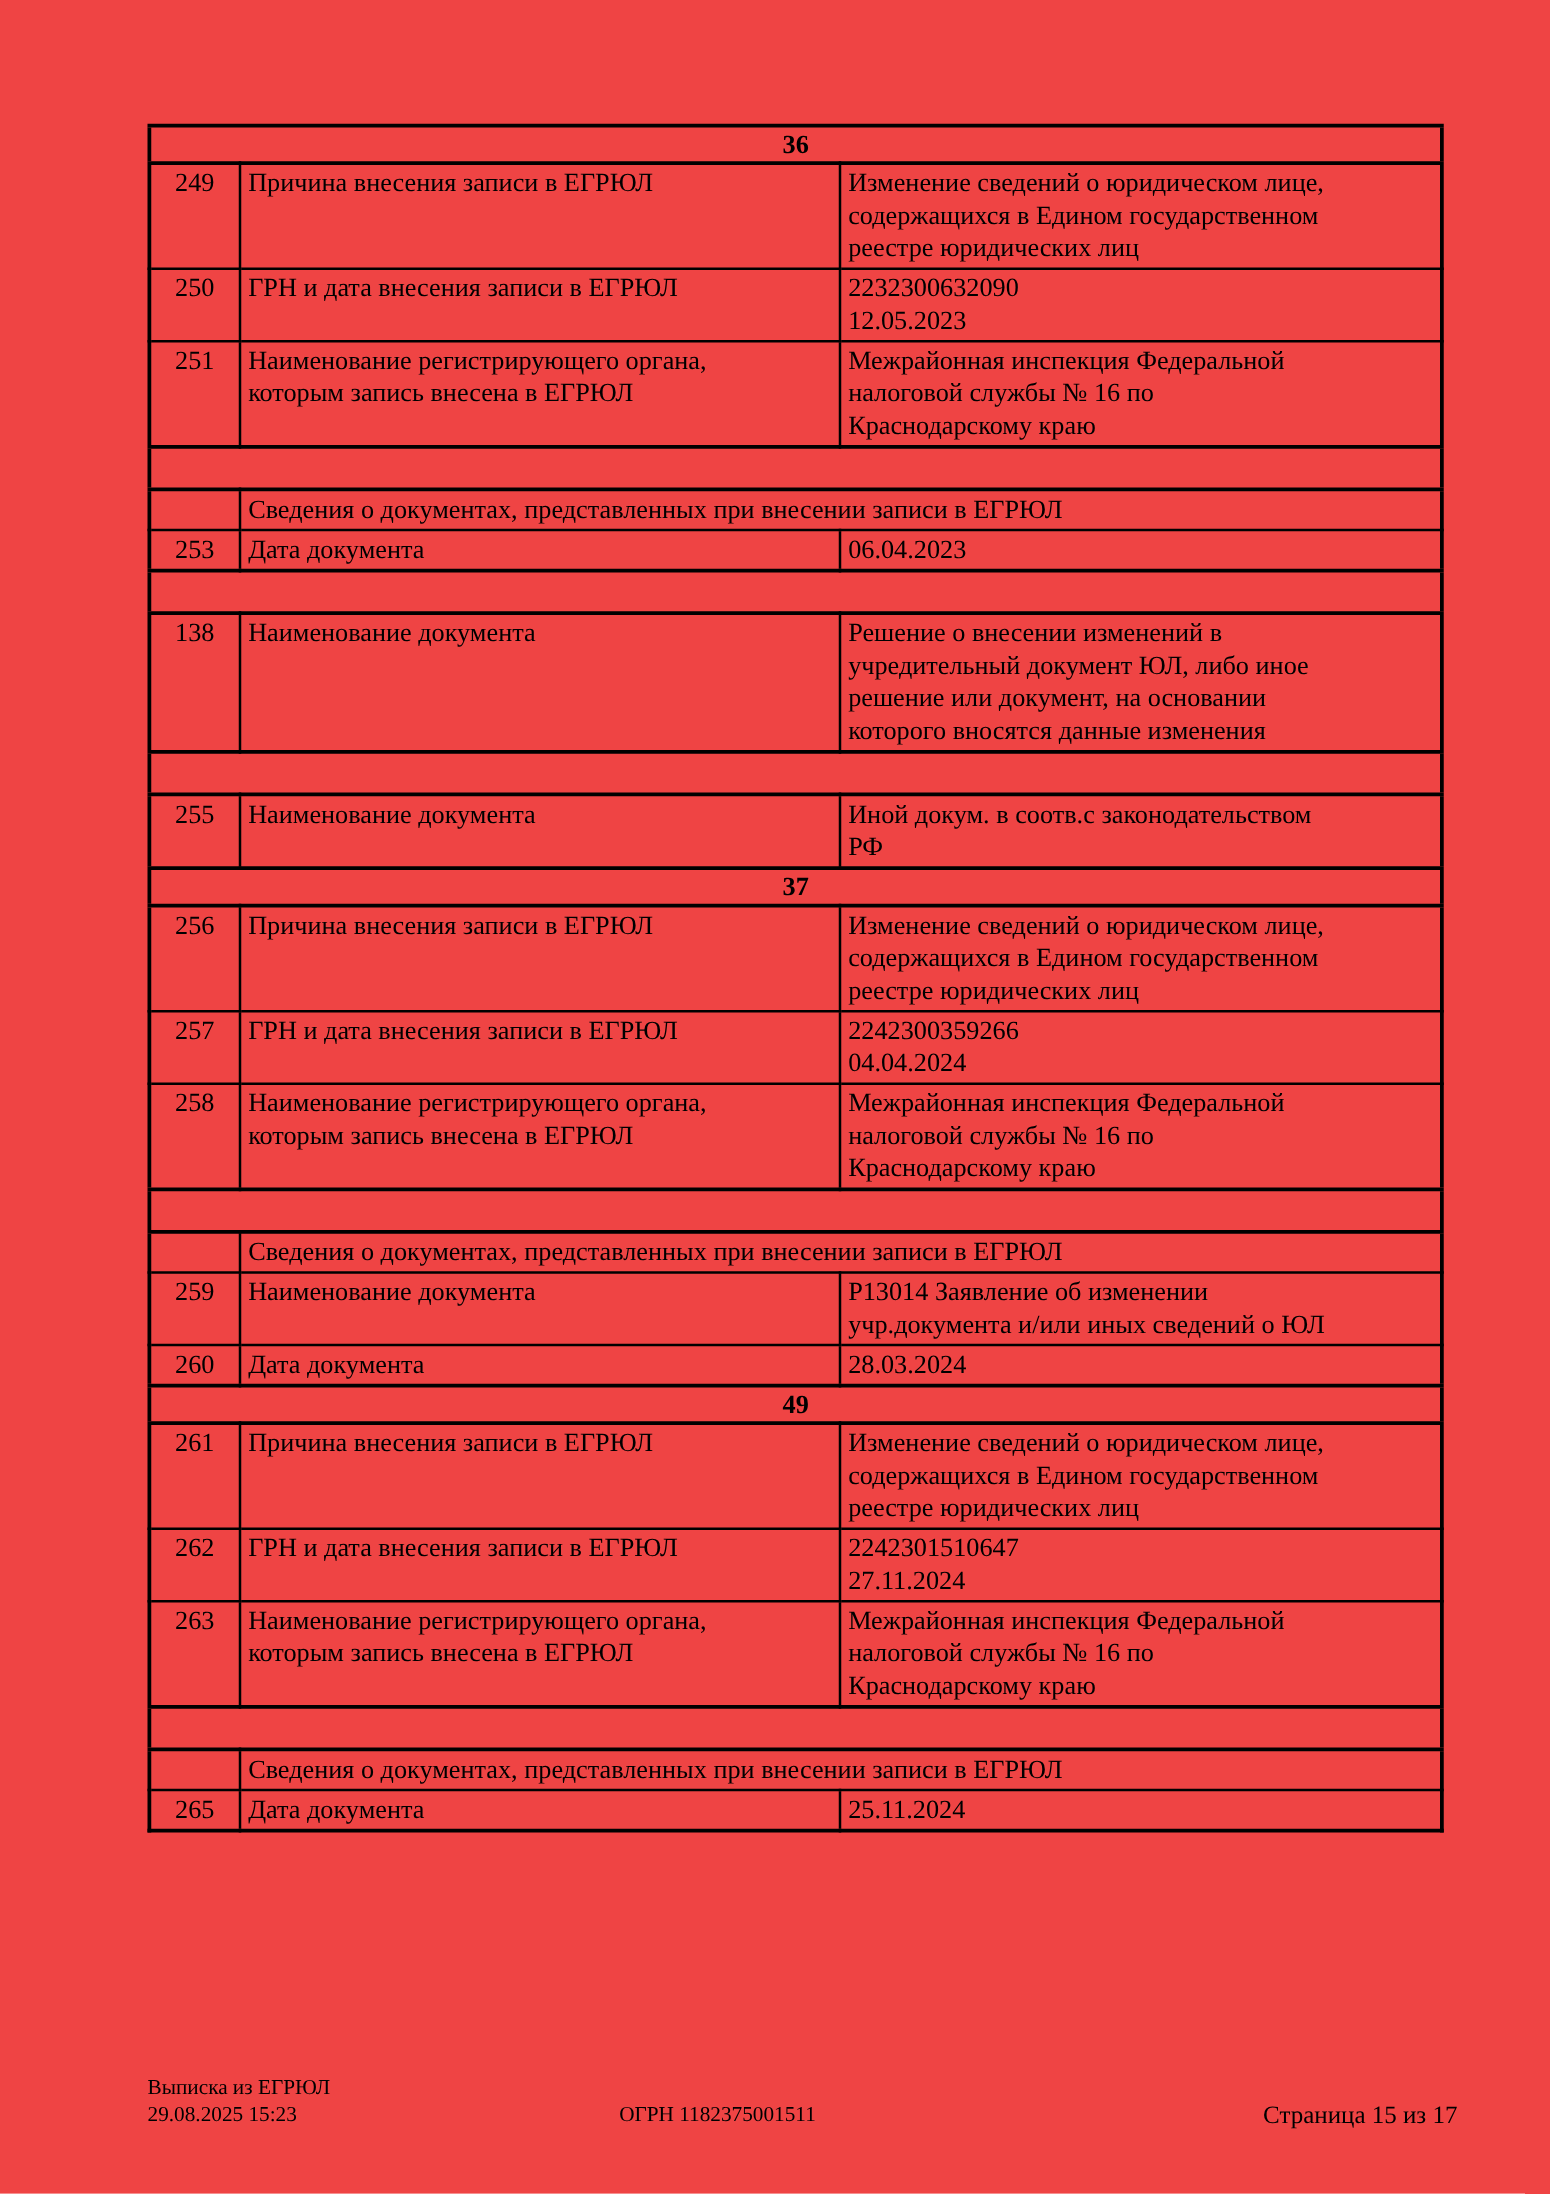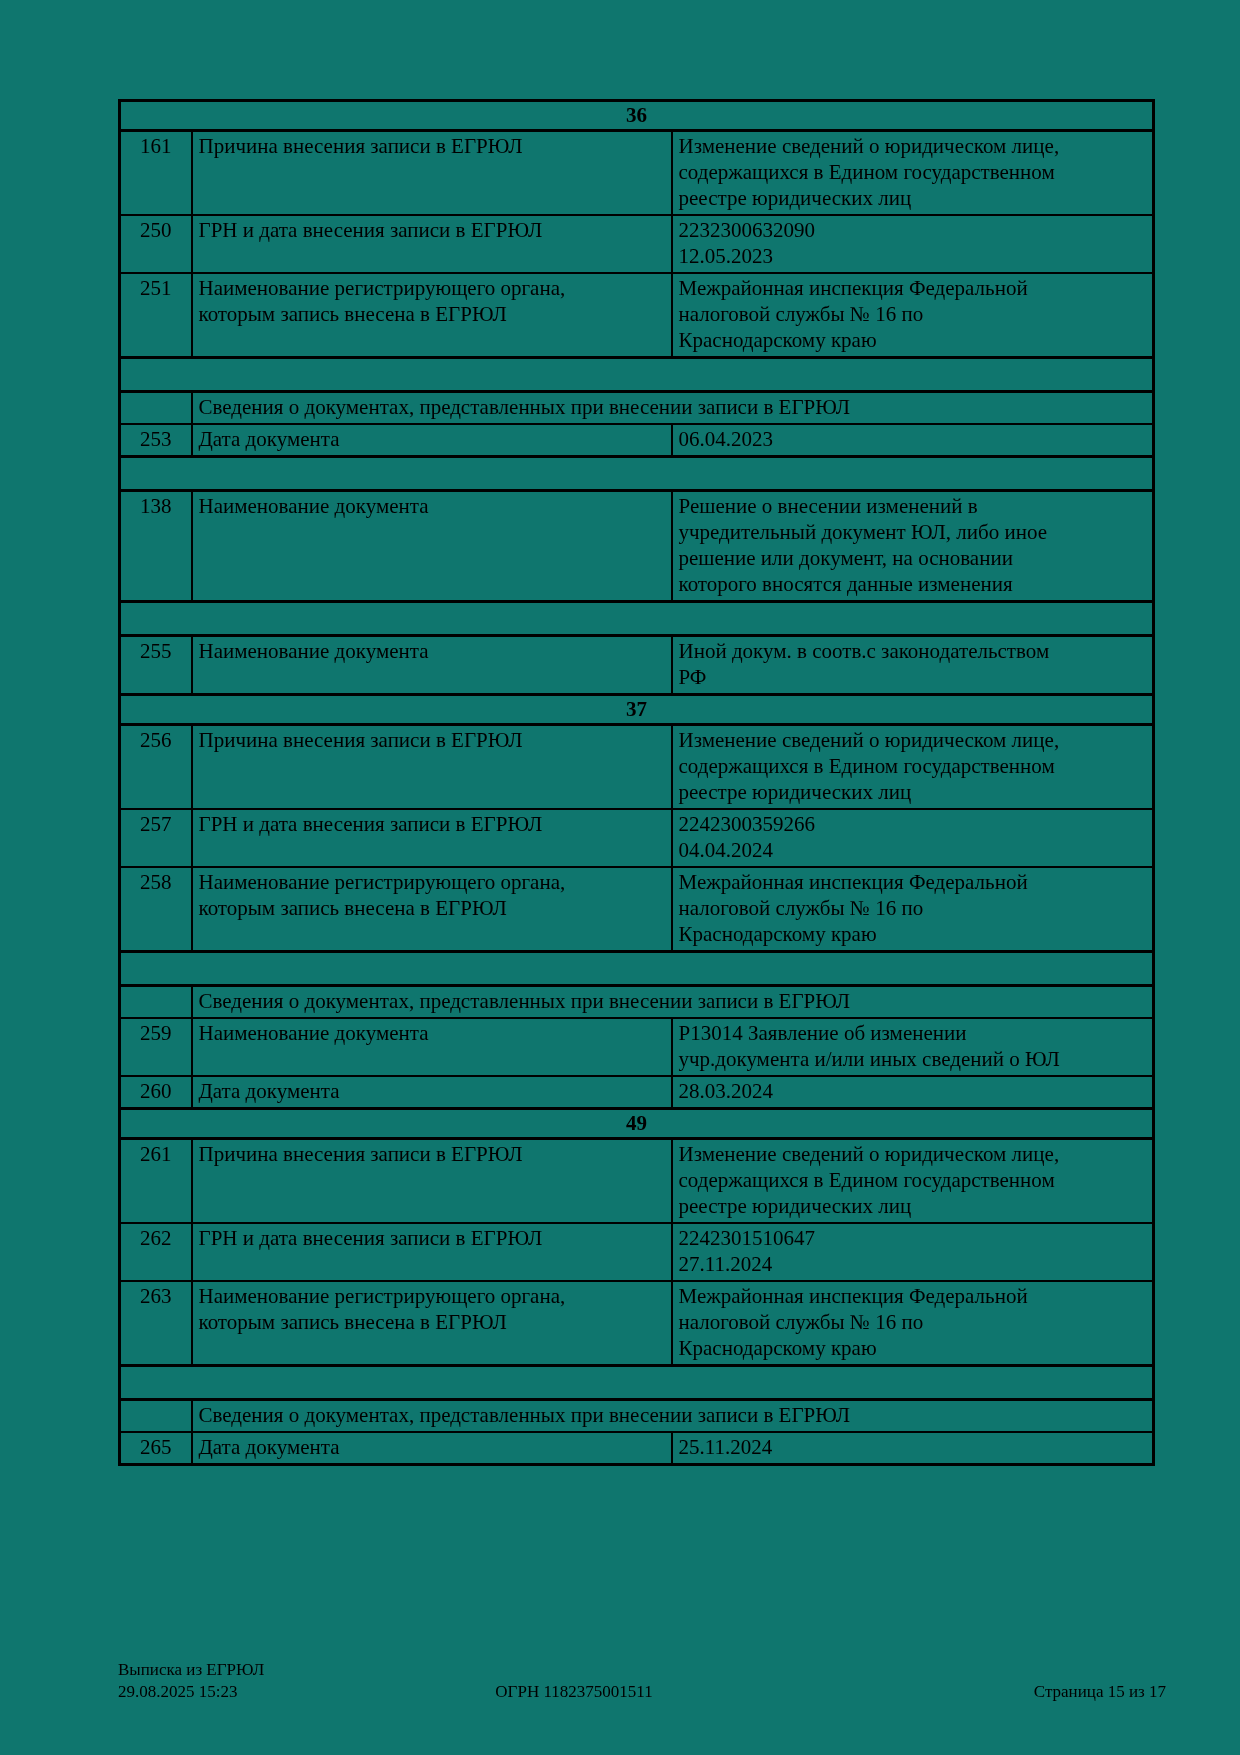--- a/index.html
+++ b/index.html
@@ -7,21 +7,21 @@
       margin: 0;
       padding: 0;
       background: #ffffff;
       font-family: "Liberation Serif", serif;
       color: #000000;
     }
     .page {
       position: relative;
       width: 1240px;
       height: 1755px;
-      background: #0f766e;
+      background: #ef4444;
       overflow: hidden;
     }
     table.doc-table {
       position: absolute;
       left: 118px;
       top: 99px;
       width: 1034px;
       border-collapse: collapse;
       table-layout: fixed;
       border: 3px solid #000000;
@@ -72,42 +72,42 @@
       top: 1681px;
       width: 1148px;
       text-align: center;
       font-size: 17px;
       line-height: 22px;
     }
     .footer-right {
       position: absolute;
       right: 74px;
       top: 1681px;
-      font-size: 17px;
+      font-size: 20px;
       line-height: 22px;
       text-align: right;
     }
   </style>
 </head>
 <body>
 
 <div class="page">
 
   <table class="doc-table">
     <colgroup>
       <col style="width:72px">
       <col style="width:480px">
       <col style="width:482px">
     </colgroup>
     <tbody id="doc-tbody">
         <tr class="section">
           <td colspan="3" class="section-cell">36</td>
         </tr>
         <tr class="row">
-          <td class="num">161</td>
+          <td class="num">249</td>
           <td class="label">Причина внесения записи в ЕГРЮЛ</td>
           <td class="value">Изменение сведений о юридическом лице,
 содержащихся в Едином государственном
 реестре юридических лиц</td>
         </tr>
         <tr class="row">
           <td class="num">250</td>
           <td class="label">ГРН и дата внесения записи в ЕГРЮЛ</td>
           <td class="value">2232300632090
 12.05.2023</td>

